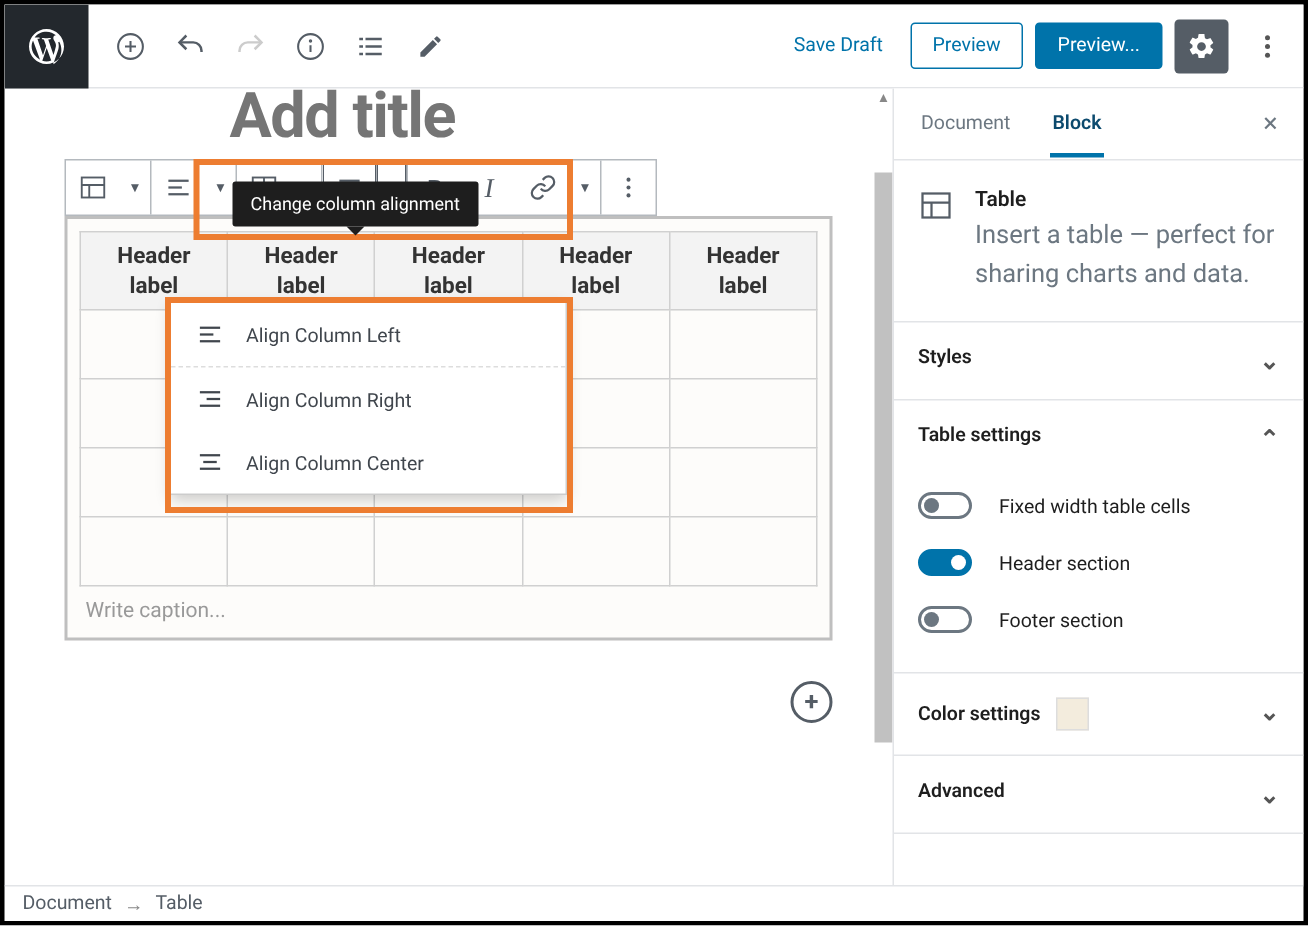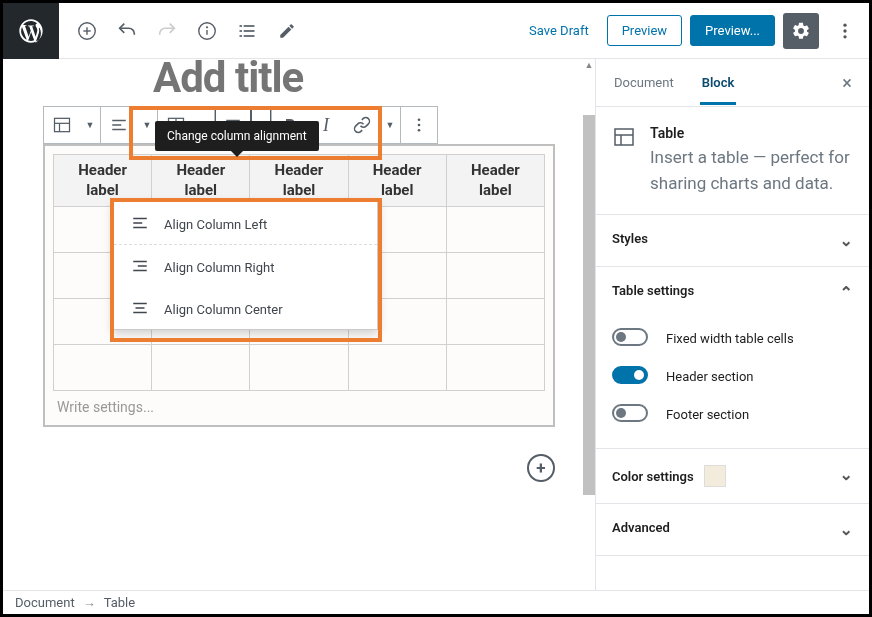--- a/index.html
+++ b/index.html
@@ -283,21 +283,21 @@
                   </tr>
                 <tr>
                     <td></td>
                     <td></td>
                     <td></td>
                     <td></td>
                     <td></td>
                   </tr>
               </tbody>
             </table>
-            <div class="table-caption">Write settings...</div>
+            <div class="table-caption">Write caption...</div>
           </div>
         </div>
       </div>
 
       <div class="add-block-inline">+</div>
 
       <div class="scroll-track">
         <div class="scroll-arrow">▲</div>
         <div class="scroll-thumb"></div>
       </div>

